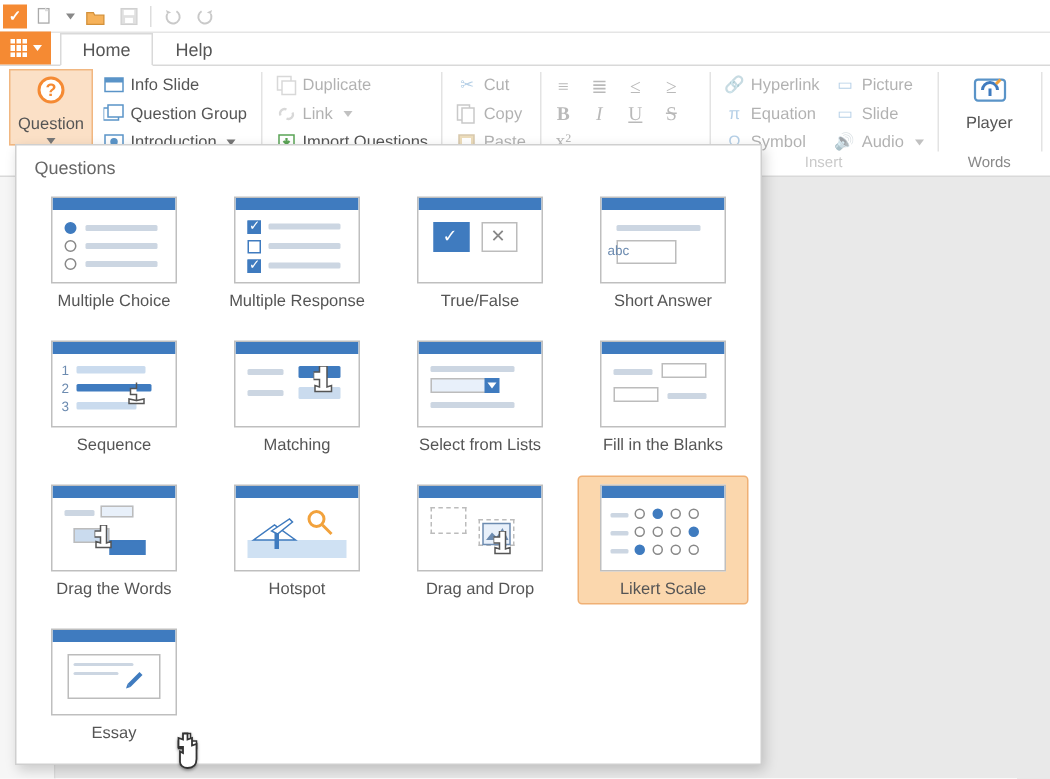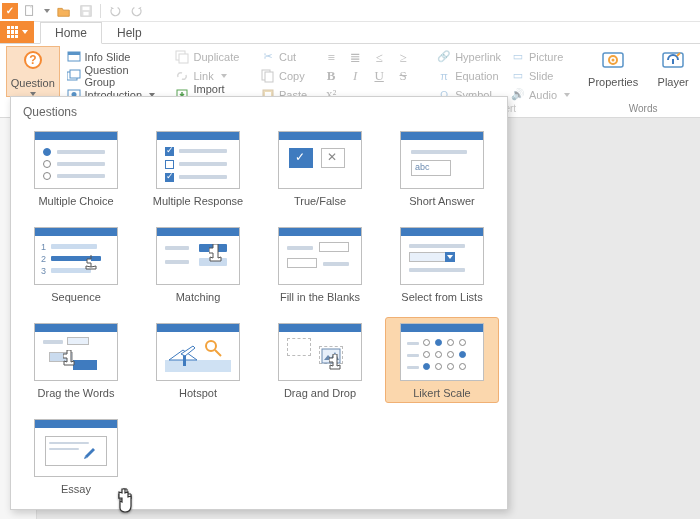--- a/index.html
+++ b/index.html
@@ -364,30 +364,20 @@
     <div class="group-label">Insert</div>
   </div>
   <div class="group-sep"></div>
 
   <div class="group">
     <div class="group-body">
       <div class="big-btn">
         <div class="ico">
             <svg width="28" height="24">
               <rect x="4" y="4" width="20" height="14" rx="2" fill="#fff" stroke="#5a94c8" stroke-width="1.5"></rect>
-              <circle cx="14" cy="11" r="4" fill="none" stroke="#f2a23c" stroke-width="2"></circle>
-              <circle cx="14" cy="11" r="1.5" fill="#f2a23c"></circle>
-            </svg>
-          </div>
-        <span class="lbl">Properties</span>
-      </div>
-      <div class="big-btn">
-        <div class="ico">
-            <svg width="28" height="24">
-              <rect x="4" y="4" width="20" height="14" rx="2" fill="#fff" stroke="#5a94c8" stroke-width="1.5"></rect>
               <path d="M9 11 a5 5 0 0 1 10 0" fill="none" stroke="#3f7bbf" stroke-width="2"></path>
               <rect x="13" y="10" width="2" height="5" fill="#3f7bbf"></rect>
               <path d="M18 7 l3 -3" stroke="#f2a23c" stroke-width="2"></path>
             </svg>
           </div>
         <span class="lbl">Player</span>
       </div>
     </div>
     <div class="group-label">Words</div>
   </div>
@@ -438,21 +428,21 @@
           <span style="position:absolute;left:48px;top:18px;color:#888;font-size:12px;">✕</span>
       </div>
       <span class="q-lbl">True/False</span>
     </div>
 
     <div class="q-cell">
       <div class="thumb">
           <div class="bar"></div>
         <span class="t-line" style="left:10px;top:18px;width:56px;"></span>
         <span class="t-card" style="left:10px;top:28px;width:40px;height:16px;"></span>
-        <span class="t-txt" style="left:14px;top:30px;">abc</span>
+        <span class="t-txt" style="left:4px;top:30px;">abc</span>
       </div>
       <span class="q-lbl">Short Answer</span>
     </div>
 
 
     <div class="q-cell">
       <div class="thumb">
           <div class="bar"></div>
         <span class="t-txt" style="left:6px;top:14px;">1</span>
           <span class="t-linef" style="left:16px;top:16px;width:46px;background:#cadbee;"></span>
@@ -478,38 +468,38 @@
         <svg style="position:absolute;left:52px;top:16px;" width="16" height="18">
             <path d="M4 0 L4 4 L0 4 L0 9 L4 9 L4 14 L1 13 L1 17 L12 17 L12 13 L9 14 L9 0 Z" fill="#fff" stroke="#555"></path>
           </svg>
       </div>
       <span class="q-lbl">Matching</span>
     </div>
 
     <div class="q-cell">
       <div class="thumb">
           <div class="bar"></div>
-        <span class="t-line" style="left:8px;top:18px;width:26px;"></span>
-          <span class="t-card" style="left:40px;top:14px;width:30px;height:10px;"></span>
-        <span class="t-card" style="left:8px;top:30px;width:30px;height:10px;"></span>
-          <span class="t-line" style="left:44px;top:34px;width:26px;"></span>
-      </div>
-      <span class="q-lbl">Fill in the Blanks</span>
-    </div>
-
-    <div class="q-cell">
-      <div class="thumb">
-          <div class="bar"></div>
         <span class="t-line" style="left:8px;top:16px;width:56px;"></span>
         <span class="t-card" style="left:8px;top:24px;width:44px;height:10px;background:#e8f0fa;"></span>
         <span style="position:absolute;left:44px;top:24px;width:10px;height:10px;background:#3f7bbf;"></span>
         <span style="position:absolute;left:46px;top:27px;width:0;height:0;border-left:3px solid transparent;border-right:3px solid transparent;border-top:4px solid #fff;"></span>
         <span class="t-line" style="left:8px;top:40px;width:56px;"></span>
       </div>
       <span class="q-lbl">Select from Lists</span>
+    </div>
+
+    <div class="q-cell">
+      <div class="thumb">
+          <div class="bar"></div>
+        <span class="t-line" style="left:8px;top:18px;width:26px;"></span>
+          <span class="t-card" style="left:40px;top:14px;width:30px;height:10px;"></span>
+        <span class="t-card" style="left:8px;top:30px;width:30px;height:10px;"></span>
+          <span class="t-line" style="left:44px;top:34px;width:26px;"></span>
+      </div>
+      <span class="q-lbl">Fill in the Blanks</span>
     </div>
 
     <div class="q-cell">
       <div class="thumb">
           <div class="bar"></div>
         <span class="t-line" style="left:8px;top:16px;width:20px;"></span>
           <span class="t-card" style="left:32px;top:13px;width:22px;height:8px;background:#e8f0fa;"></span>
         <span class="t-card" style="left:14px;top:28px;width:24px;height:10px;background:#cadbee;"></span>
         <span class="t-card" style="left:38px;top:36px;width:24px;height:10px;background:#3f7bbf;border-color:#3f7bbf;"></span>
         <svg style="position:absolute;left:28px;top:26px;" width="14" height="16">

